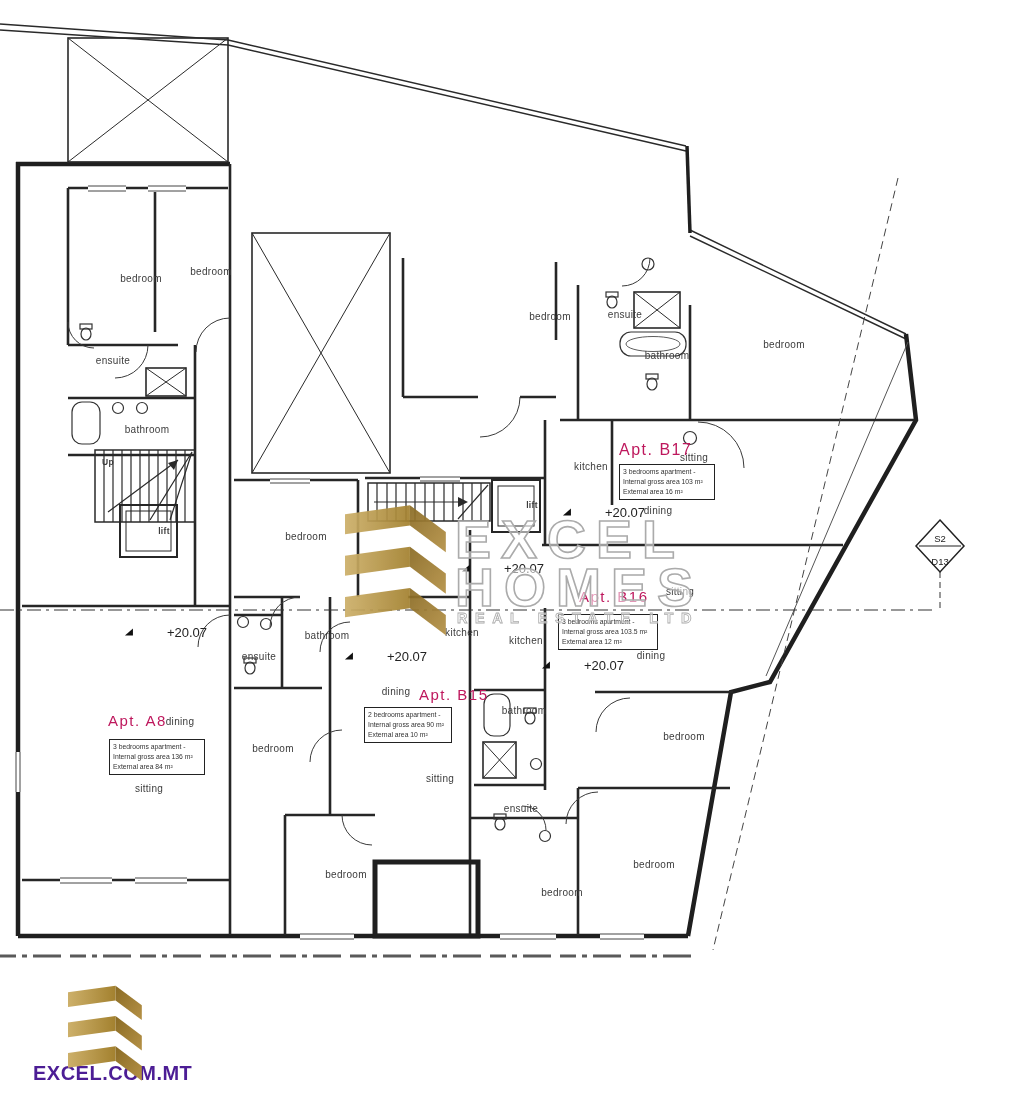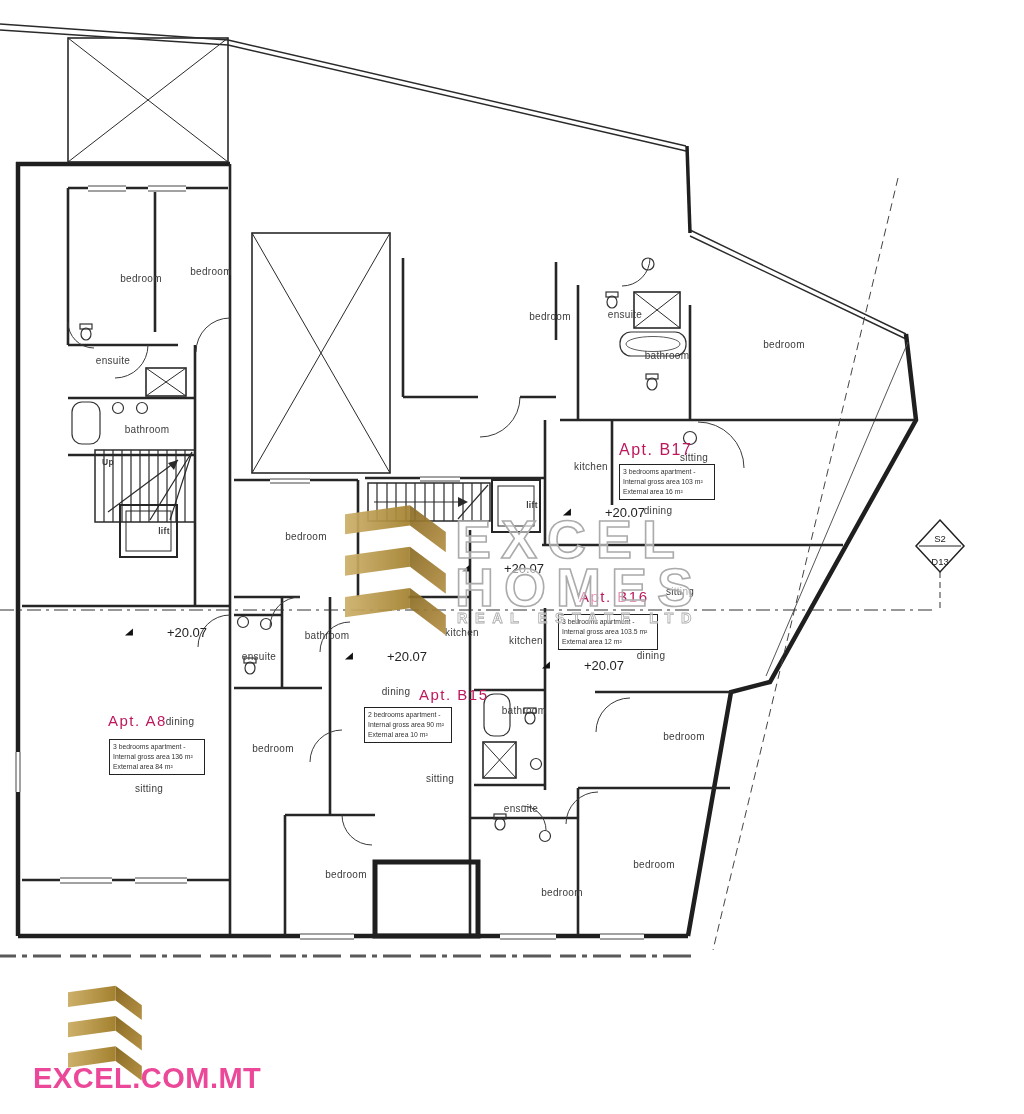--- a/index.html
+++ b/index.html
@@ -26,22 +26,22 @@
   .info-box div{font-size:6.8px;line-height:1.45;color:#333;white-space:nowrap;}
   .lvl{
     position:absolute;display:flex;align-items:center;gap:2px;transform:translate(-50%,-50%);
   }
   .lvl .flag{width:0;height:0;border-bottom:7px solid #111;border-left:8px solid transparent;}
   .lvl .txt{font-size:13px;color:#222;white-space:nowrap;padding-left:32px;}
   #watermark-svg{z-index:3;}
   .wm-text{fill:rgba(255,255,255,.55);stroke:#ababab;stroke-width:1.6px;font-weight:bold;}
   .wm-sub{fill:rgba(255,255,255,.6);stroke:#ababab;stroke-width:.8px;font-weight:bold;}
   .site-text{
-    position:absolute;left:33px;top:1062px;font-size:29px;font-weight:bold;
-    color:#ec4899;letter-spacing:.5px;z-index:2;
+    position:absolute;left:33px;top:1062px;font-size:20px;font-weight:bold;
+    color:#4c1d95;letter-spacing:.5px;z-index:2;
   }
 </style>
 </head>
 <body>
 
 <div class="stage">
 
   <svg id="plan-svg" width="1024" height="1114" viewBox="0 0 1024 1114">
 
     <g stroke="#2a2a2a" stroke-width="1.4" fill="none">

